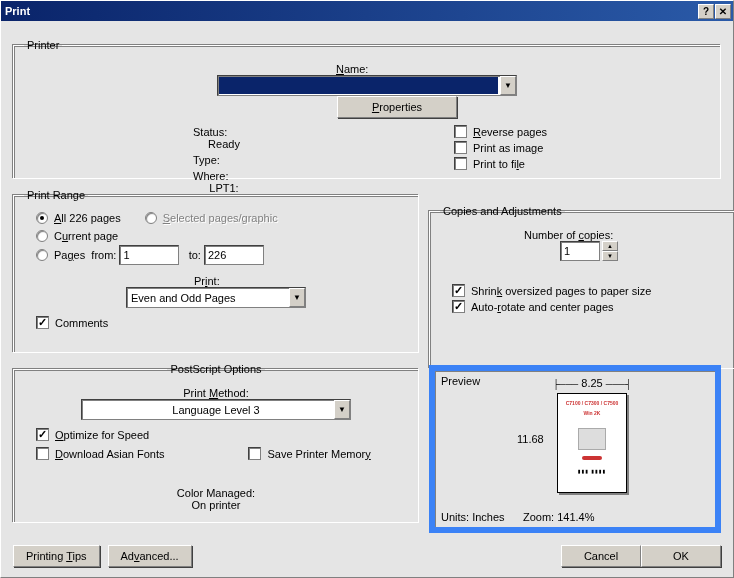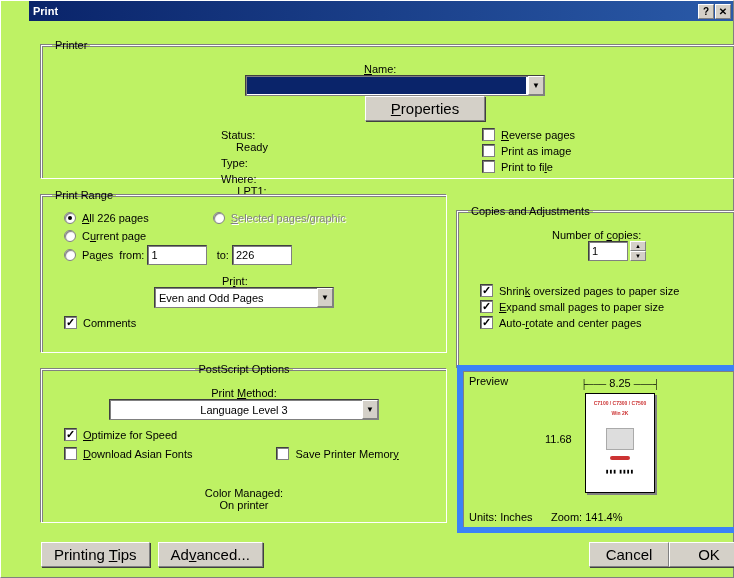--- a/index.html
+++ b/index.html
@@ -6,26 +6,25 @@
   body {
     margin: 0;
     font-family: Tahoma, Arial, sans-serif;
     font-size: 11px;
     background: #d4d0c8;
     overflow: hidden;
   }
   .window {
     width: 734px;
     height: 578px;
-    background: #bef264;
+    background: #e5e5e5;
     border: 1px solid #808080;
     border-top-color: #fff;
     border-left-color: #fff;
     position: relative;
-    padding-left: 28px;
   }
   .titlebar {
     height: 20px;
     background: linear-gradient(to right, #0a246a, #2a5aa8);
     color: #fff;
     display: flex;
     align-items: center;
     padding: 0 2px 0 4px;
     font-weight: bold;
     font-size: 11px;
@@ -64,21 +63,21 @@
   .u { text-decoration: underline; }
   .row { display: flex; align-items: center; margin: 4px 0; flex-direction: column; }
   .btn3d {
     background: #d4d0c8;
     border: 1px solid #808080;
     border-top-color: #fff;
     border-left-color: #fff;
     box-shadow: 1px 1px 0 #404040;
     padding: 3px 12px;
     font-family: inherit;
-    font-size: 15px;
+    font-size: 11px;
     cursor: pointer;
     min-height: 22px;
   }
   .combo {
     background: #fff;
     border: 1px solid #808080;
     border-top-color: #404040;
     border-left-color: #404040;
     box-shadow: inset 1px 1px 0 #808080;
     height: 21px;
@@ -267,21 +266,21 @@
           <div class="checkbox">
             <div class="box"></div>
               <span>Print to fi<span class="u">l</span>e</span>
           </div>
         </div>
       </div>
     </fieldset>
 
     <fieldset id="fs-range">
       <legend>Print Range</legend>
-      <div style="display:flex;gap:40px">
+      <div style="display:flex;">
         <div class="radio">
           <div class="dot sel"></div>
             <span><span class="u">A</span>ll 226 pages</span>
         </div>
         <div class="radio disabled">
           <div class="dot"></div>
             <span><span class="u">S</span>elected pages/graphic</span>
         </div>
       </div>
       <div class="radio">
@@ -321,24 +320,20 @@
           </div>
         </div>
       </div>
       <div style="height:16px"></div>
       <div class="checkbox">
         <div class="box checked"></div>
           <span>Shrin<span class="u">k</span> oversized pages to paper size</span>
       </div>
       <div class="checkbox">
         <div class="box checked"></div>
-          <span><span class="u">E</span>xpand small pages to paper size</span>
-      </div>
-      <div class="checkbox">
-        <div class="box checked"></div>
           <span>Auto-<span class="u">r</span>otate and center pages</span>
       </div>
     </fieldset>
 
     <fieldset id="fs-ps">
       <legend>PostScript Options</legend>
       <div class="row">
         <span class="label" style="width:100px">Print <span class="u">M</span>ethod:</span>
         <div class="combo" style="width:270px">
           <span class="val">Language Level 3</span>

